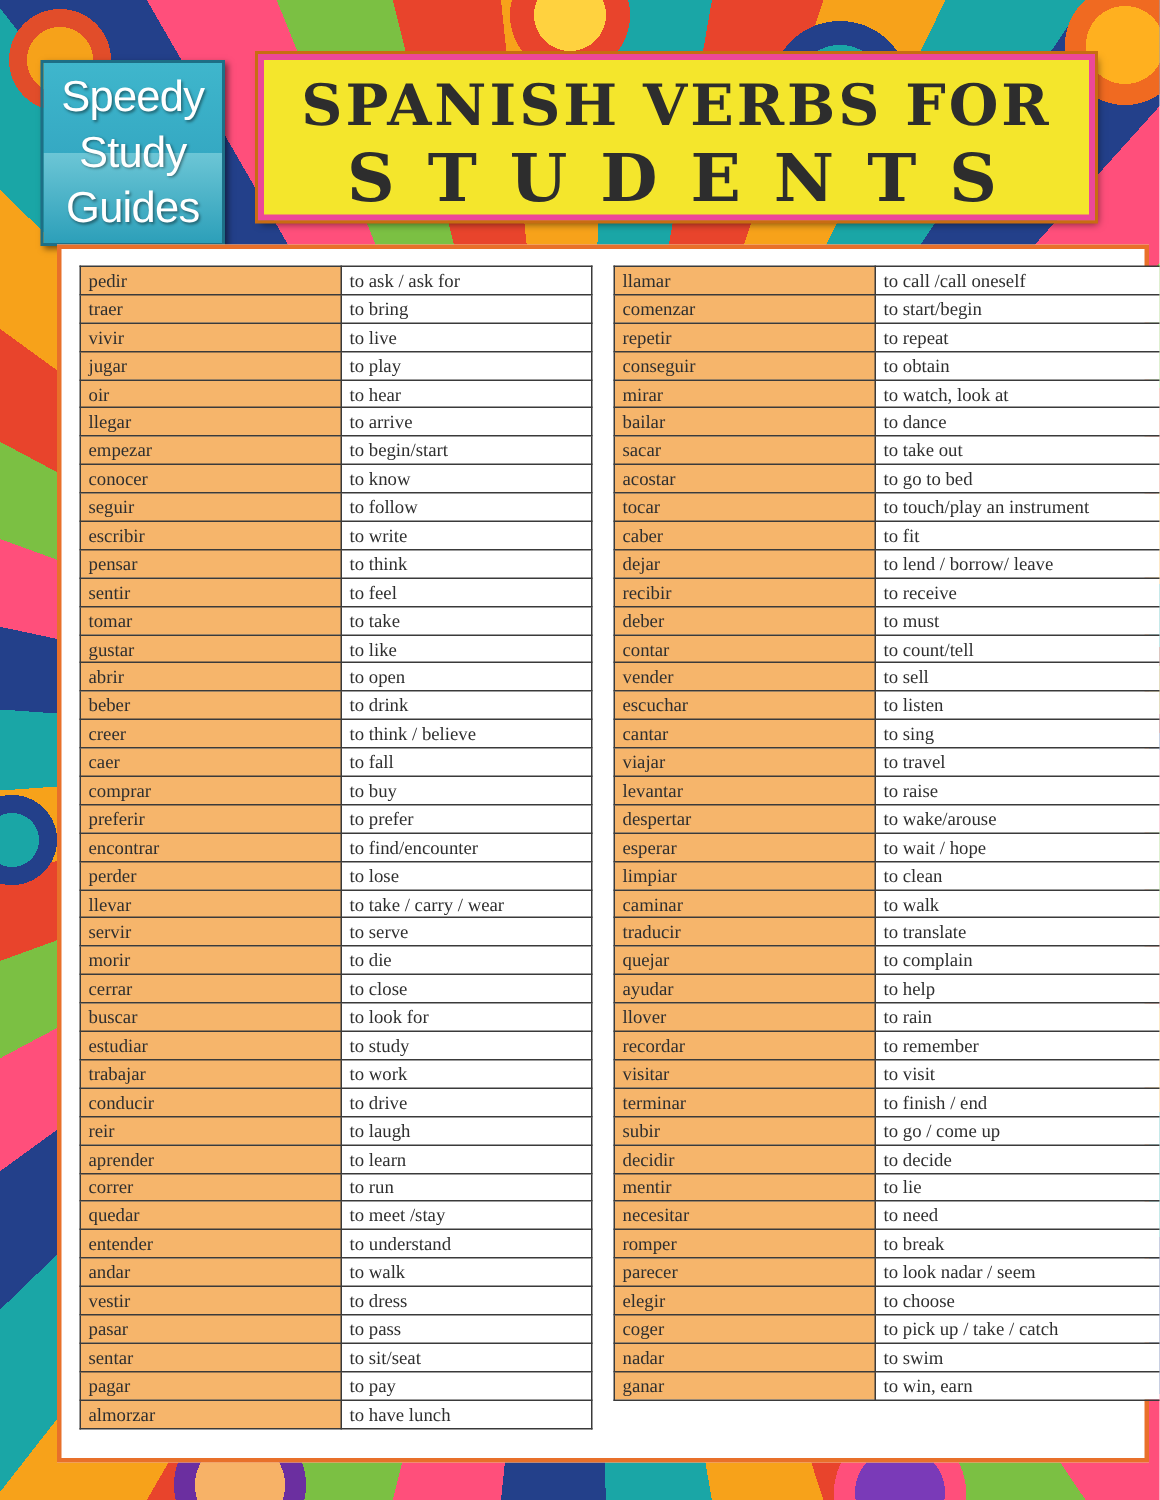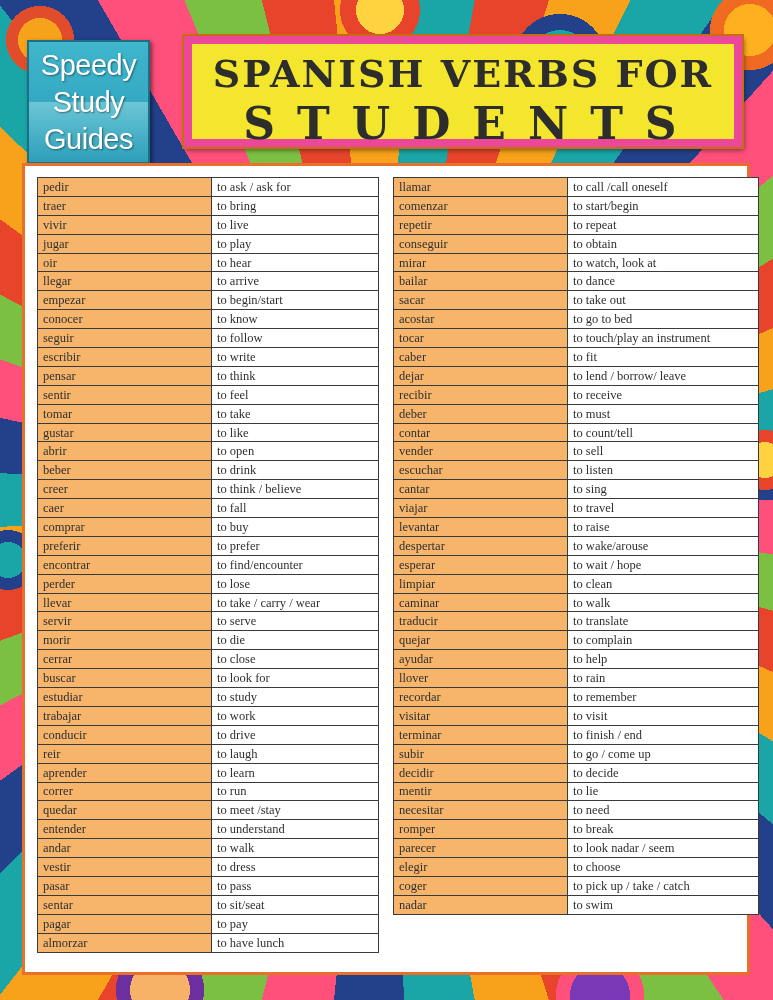--- a/index.html
+++ b/index.html
@@ -25,33 +25,32 @@
     display: flex; flex-direction: column; align-items: center; justify-content: center;
     box-shadow: 2px 2px 4px rgba(0,0,0,0.5);
   }
   .logo span {
     color: #fff; font-family: "Liberation Sans", sans-serif; font-size: 29px; line-height: 37px;
     text-shadow: 1px 1px 2px rgba(0,0,0,0.45); letter-spacing: -0.5px;
   }
   .title-box {
     position: absolute; left: 172px; top: 36px; width: 558px; height: 111px;
     background: #f4e62c;
-    border: 8px solid #ec4899;
+    border: 4px solid #ec4899;
     outline: 2px solid #c86c12;
     box-shadow: 2px 3px 5px rgba(0,0,0,0.5);
     text-align: center;
-    margin-left: 12px;
   }
   .title-box .t1, .title-box .t2 {
     display: block; color: #2d2d2d; font-family: "DejaVu Serif", serif; font-weight: bold;
   }
   .title-box .t1 { font-size: 38px; letter-spacing: 2px; line-height: 52px; margin-top: 4px; }
   .title-box .t2 { font-size: 44px; letter-spacing: 22px; line-height: 48px; padding-left: 16px; }
   .panel {
-    position: absolute; left: 22px; top: 163px; width: 728px; height: 812px;
+    position: absolute; left: 38px; top: 163px; width: 728px; height: 812px;
     background: #fff; border: 3px solid #e8702a;
   }
   table.verbs {
     position: absolute; top: 11px; border-collapse: collapse;
     font-size: 12.5px; color: #2f2f2f;
   }
   table.verbs.left { left: 12px; width: 342px; }
   table.verbs.right { left: 368px; width: 366px; }
   table.verbs td {
     height: 18.9px; border: 1.5px solid #3a3a3a; padding: 0 0 0 5px; line-height: 16px;
@@ -394,15 +393,19 @@
           <td class="en">to choose</td>
         </tr>
         <tr>
           <td class="es">coger</td>
           <td class="en">to pick up / take / catch</td>
         </tr>
         <tr>
           <td class="es">nadar</td>
           <td class="en">to swim</td>
         </tr>
+        <tr>
+          <td class="es">ganar</td>
+          <td class="en">to win, earn</td>
+        </tr>
       </tbody>
   </table>
 </div>
 
 </body></html>

